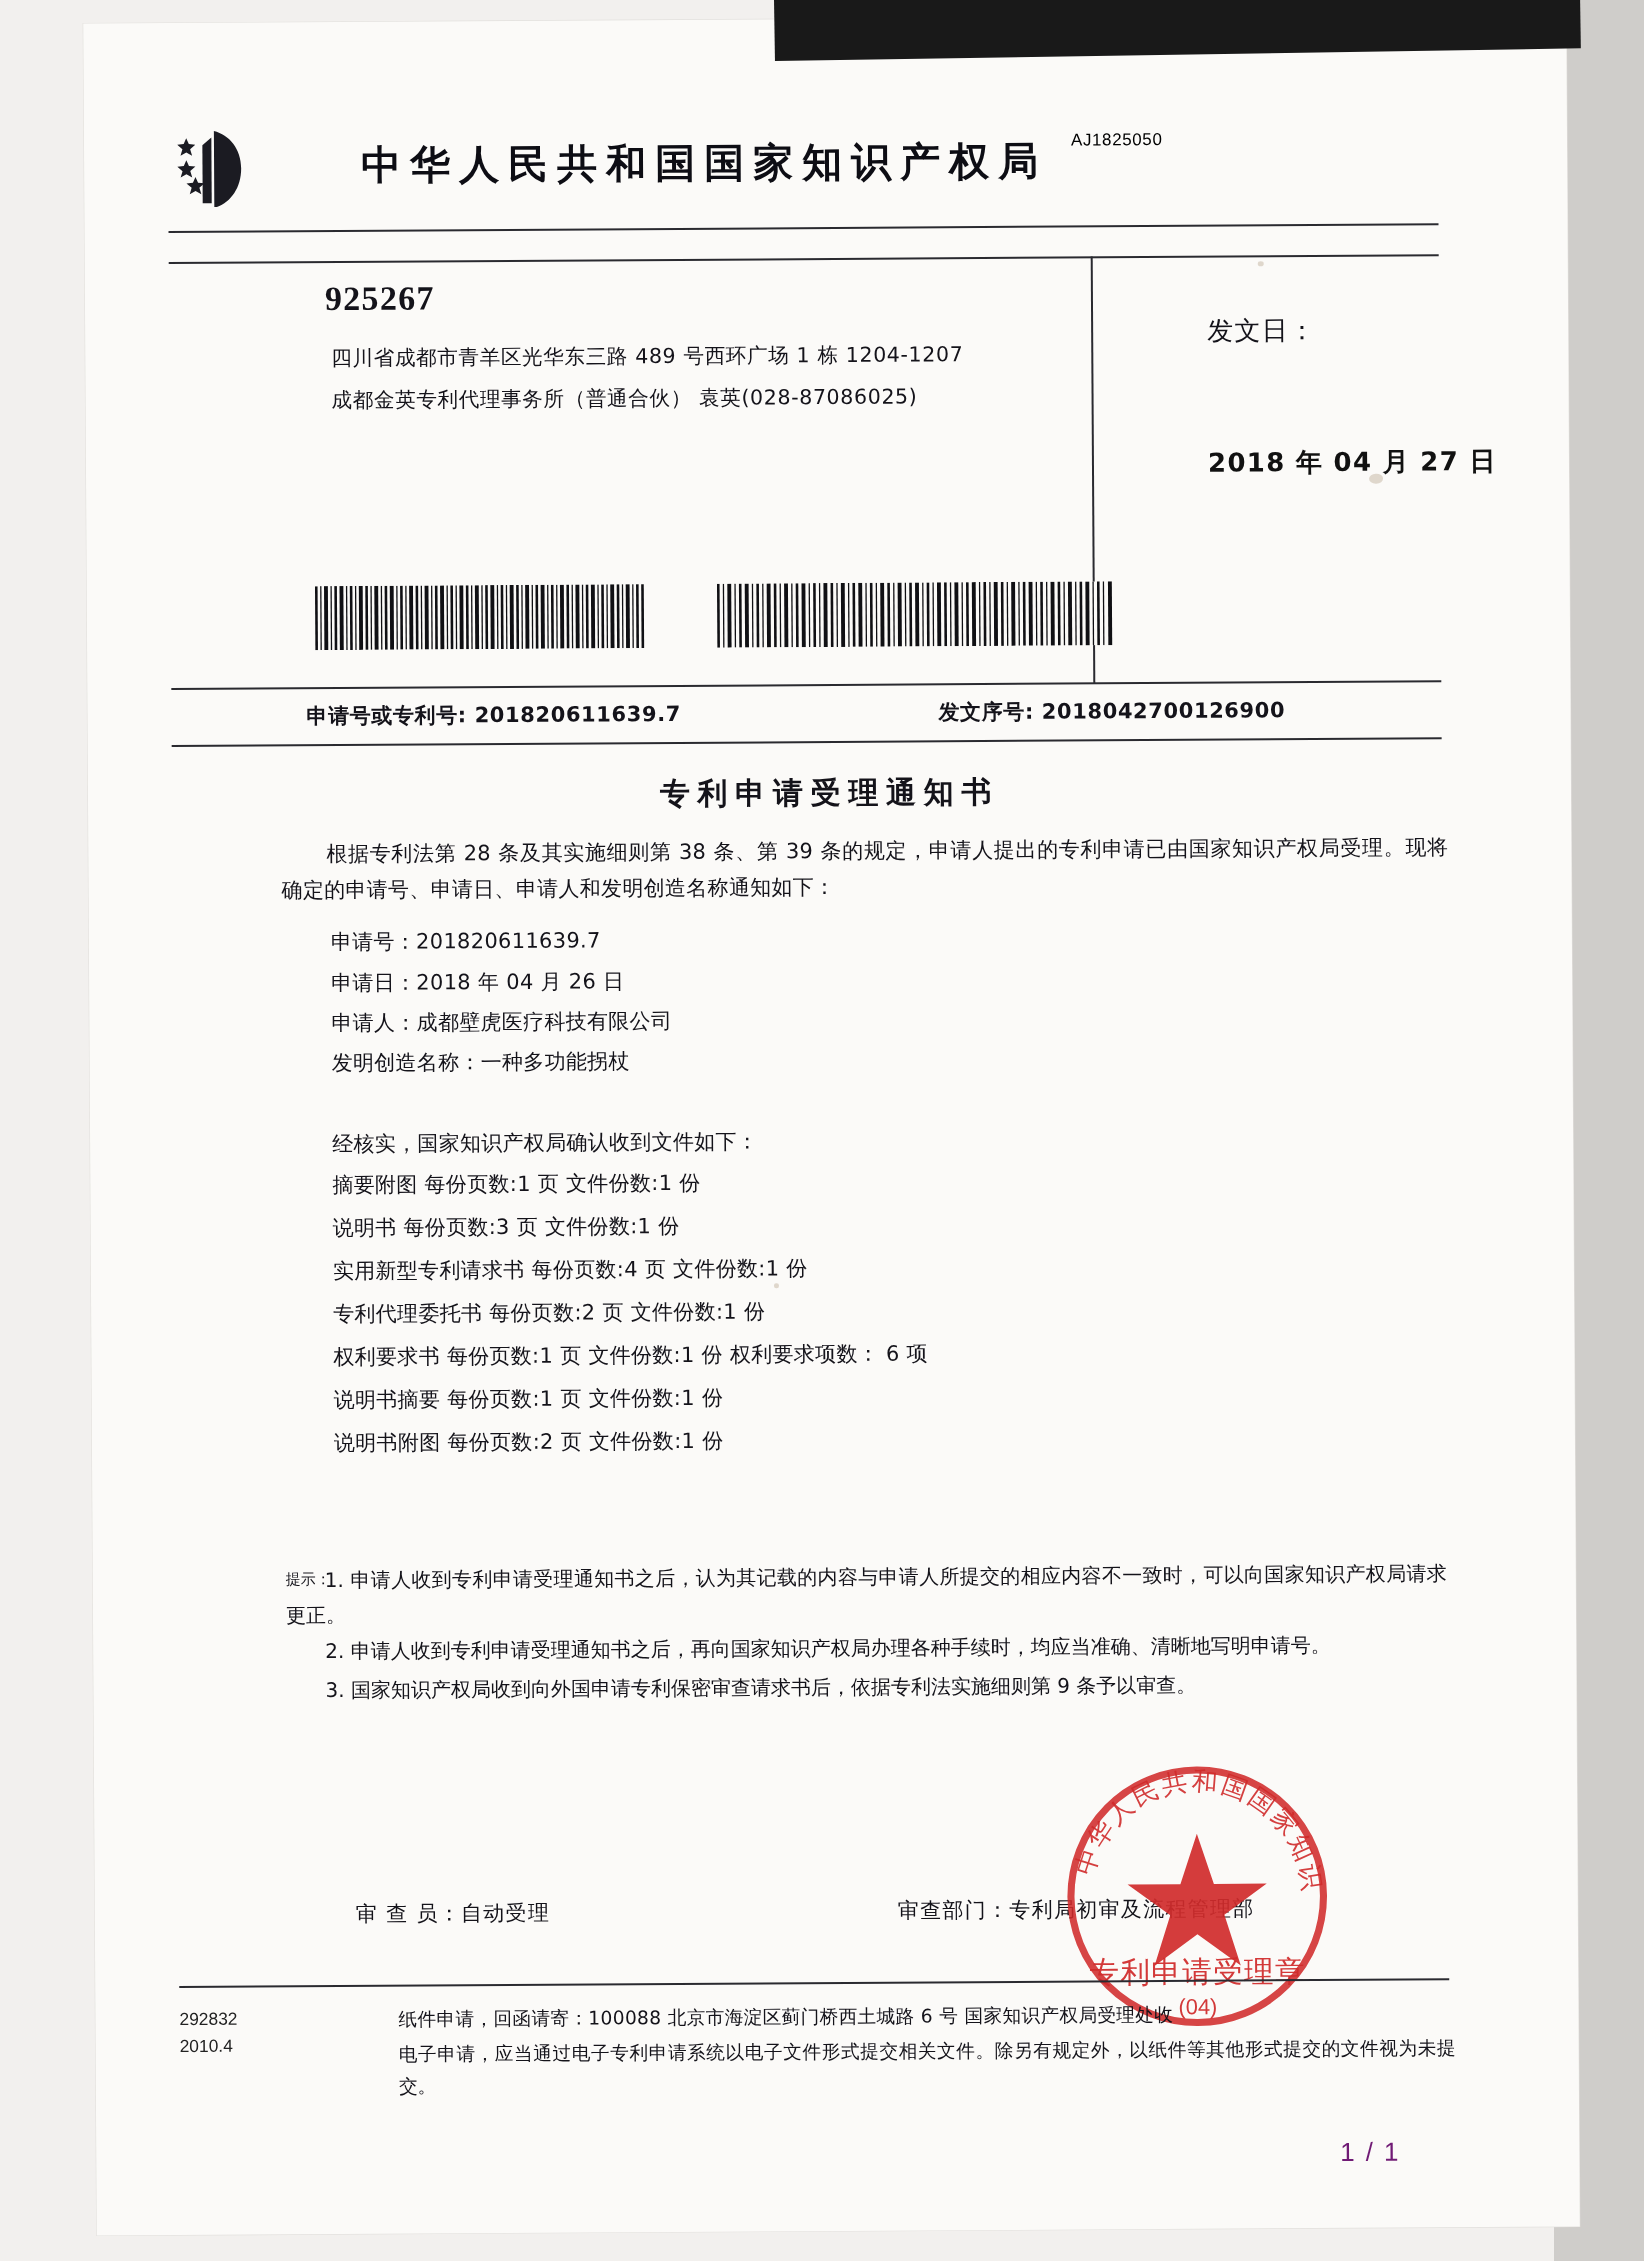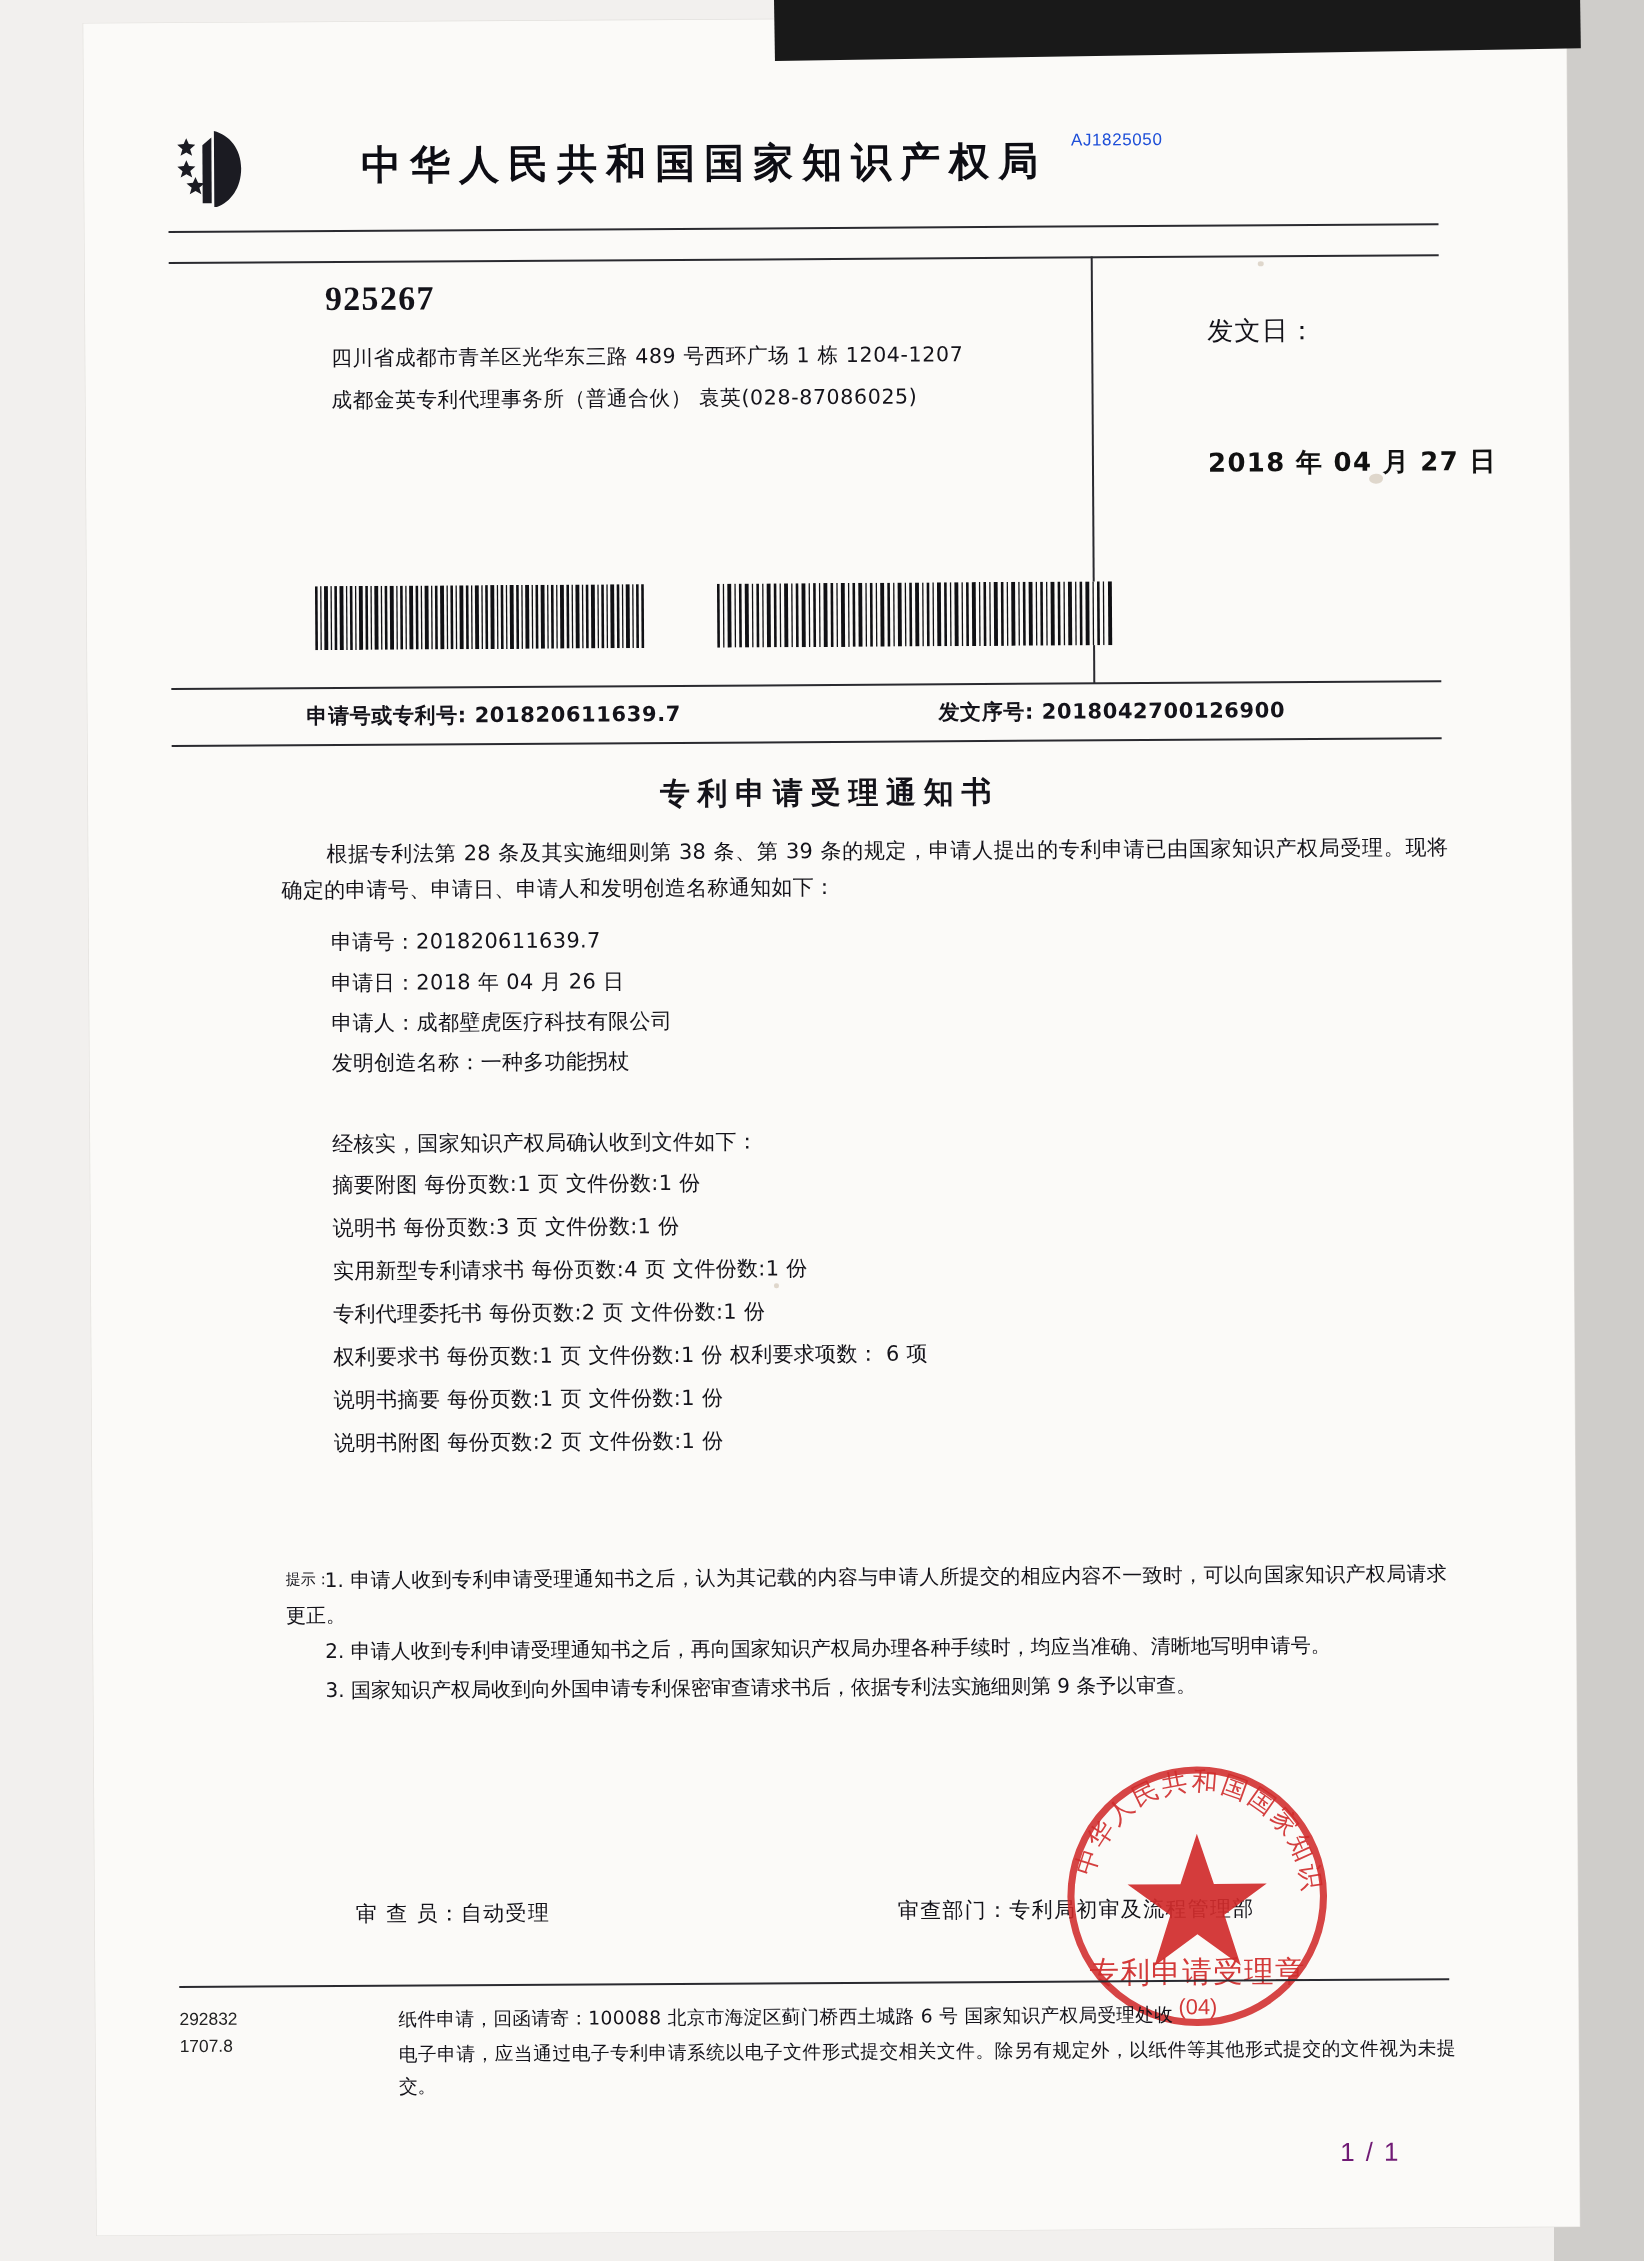--- a/index.html
+++ b/index.html
@@ -60,21 +60,21 @@
     color: #14131a;
   }
   .cn {
     font-family: "DejaVu Sans", sans-serif;
   }
   
   #hdr-code {
     position: absolute;
     left: 987px; top: 113px;
     font-size: 17px;
-    color: #1d4ed8;
+    color: #000000;
     letter-spacing: 0.6px;
     font-family: "Liberation Sans", sans-serif;
   }
   #logo {
     position: absolute;
     left: 90px; top: 103px;
     width: 116px; height: 84px;
   }
   #org-title {
     position: absolute;
@@ -511,21 +511,21 @@
           </text>
           <path d="M215 118 l26 78 h82 l-66 48 l25 79 l-67 -49 l-67 49 l25 -79 l-66 -48 h82 z" fill="#d02b2b" opacity="0.92"></path>
           <text x="215" y="348" text-anchor="middle" font-size="46" fill="#d02b2b" opacity="0.93" font-family="DejaVu Sans, sans-serif" letter-spacing="2">专利申请受理章</text>
           <text x="215" y="398" text-anchor="middle" font-size="34" fill="#d02b2b" opacity="0.93" font-family="Liberation Sans, sans-serif">(04)</text>
         </svg>
       </div>
 
       <div class="rule" id="rule-bottom"></div>
 
       <div id="foot-code1">292832</div>
-      <div id="foot-code2">1707.8</div>
+      <div id="foot-code2">2010.4</div>
       <div id="foot1" class="cn">纸件申请，回函请寄：100088 北京市海淀区蓟门桥西土城路 6 号  国家知识产权局受理处收</div>
       <div id="foot2" class="cn">电子申请，应当通过电子专利申请系统以电子文件形式提交相关文件。除另有规定外，以纸件等其他形式提交的文件视为未提交。</div>
 
       <div id="pageno">1 / 1</div>
 
       <div class="speck" style="left:1283px; top:458px; width:14px; height:10.3px;"></div>
       <div class="speck" style="left:1173px; top:245px; width:6.4px; height:5.2px;"></div>
       <div class="speck" style="left:683px; top:1264px; width:4.5px; height:4.5px;"></div>
     </div>
   </div>

